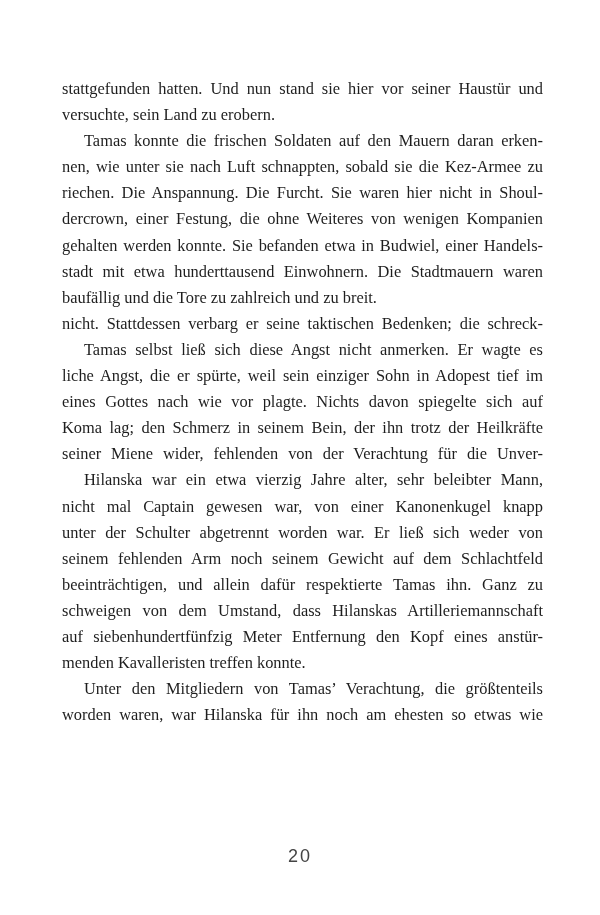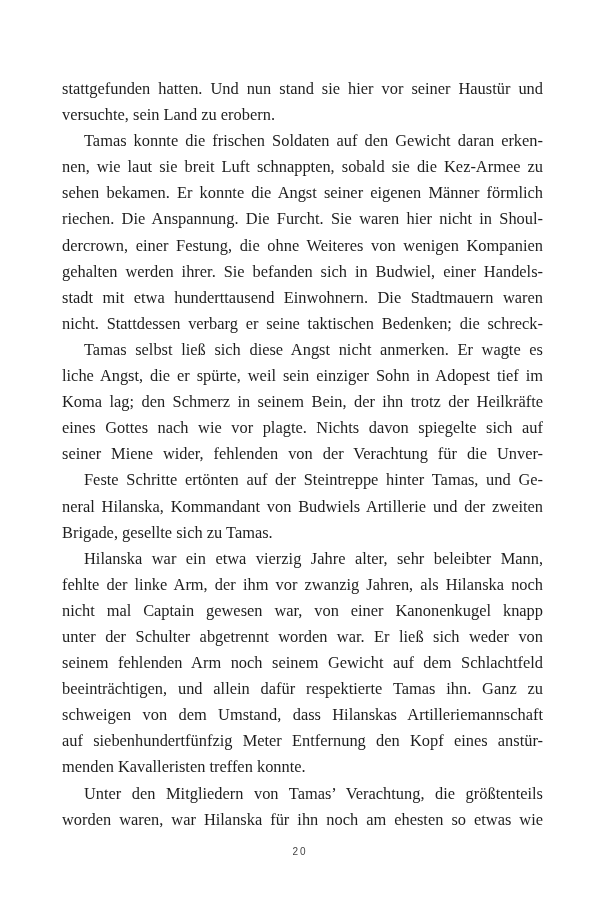--- a/index.html
+++ b/index.html
@@ -38,58 +38,52 @@
     .line.indent {
       padding-left: 22px;
     }
     .page-number {
       position: absolute;
       left: 0;
       width: 600px;
       top: 846px;
       text-align: center;
       font-family: "Liberation Sans", "DejaVu Sans", sans-serif;
-      font-size: 10px;
+      font-size: 18px;
       letter-spacing: 2px;
       color: #444444;
     }
   </style>
 </head>
 <body>
 
 <div class="page" id="page-body">
     <div>
       <span class="line">stattgefunden hatten. Und nun stand sie hier vor seiner Haustür und</span>
       <span class="line last">versuchte, sein Land zu erobern.</span>
     </div>
     <div>
-      <span class="line indent">Tamas konnte die frischen Soldaten auf den Gewicht daran erken-</span>
-      <span class="line">nen, wie laut sie breit Luft schnappten, sobald sie die Kez-Armee zu</span>
-      <span class="line">sehen bekamen. Er konnte die Angst seiner eigenen Männer förmlich</span>
+      <span class="line indent">Tamas konnte die frischen Soldaten auf den Mauern daran erken-</span>
+      <span class="line">nen, wie unter sie nach Luft schnappten, sobald sie die Kez-Armee zu</span>
       <span class="line">riechen. Die Anspannung. Die Furcht. Sie waren hier nicht in Shoul-</span>
       <span class="line">dercrown, einer Festung, die ohne Weiteres von wenigen Kompanien</span>
-      <span class="line">gehalten werden ihrer. Sie befanden sich in Budwiel, einer Handels-</span>
+      <span class="line">gehalten werden konnte. Sie befanden etwa in Budwiel, einer Handels-</span>
       <span class="line">stadt mit etwa hunderttausend Einwohnern. Die Stadtmauern waren</span>
+      <span class="line last">baufällig und die Tore zu zahlreich und zu breit.</span>
     </div>
     <div>
       <span class="line">nicht. Stattdessen verbarg er seine taktischen Bedenken; die schreck-</span>
       <span class="line indent">Tamas selbst ließ sich diese Angst nicht anmerken. Er wagte es</span>
       <span class="line">liche Angst, die er spürte, weil sein einziger Sohn in Adopest tief im</span>
+      <span class="line">eines Gottes nach wie vor plagte. Nichts davon spiegelte sich auf</span>
       <span class="line">Koma lag; den Schmerz in seinem Bein, der ihn trotz der Heilkräfte</span>
-      <span class="line">eines Gottes nach wie vor plagte. Nichts davon spiegelte sich auf</span>
       <span class="line">seiner Miene wider, fehlenden von der Verachtung für die Unver-</span>
     </div>
     <div>
-      <span class="line indent">Feste Schritte ertönten auf der Steintreppe hinter Tamas, und Ge-</span>
-      <span class="line">neral Hilanska, Kommandant von Budwiels Artillerie und der zweiten</span>
-      <span class="line last">Brigade, gesellte sich zu Tamas.</span>
-    </div>
-    <div>
       <span class="line indent">Hilanska war ein etwa vierzig Jahre alter, sehr beleibter Mann,</span>
-      <span class="line">fehlte der linke Arm, der ihm vor zwanzig Jahren, als Hilanska noch</span>
       <span class="line">nicht mal Captain gewesen war, von einer Kanonenkugel knapp</span>
       <span class="line">unter der Schulter abgetrennt worden war. Er ließ sich weder von</span>
       <span class="line">seinem fehlenden Arm noch seinem Gewicht auf dem Schlachtfeld</span>
       <span class="line">beeinträchtigen, und allein dafür respektierte Tamas ihn. Ganz zu</span>
       <span class="line">schweigen von dem Umstand, dass Hilanskas Artilleriemannschaft</span>
       <span class="line">auf siebenhundertfünfzig Meter Entfernung den Kopf eines anstür-</span>
       <span class="line last">menden Kavalleristen treffen konnte.</span>
     </div>
     <div>
       <span class="line indent">Unter den Mitgliedern von Tamas’ Verachtung, die größtenteils</span>

